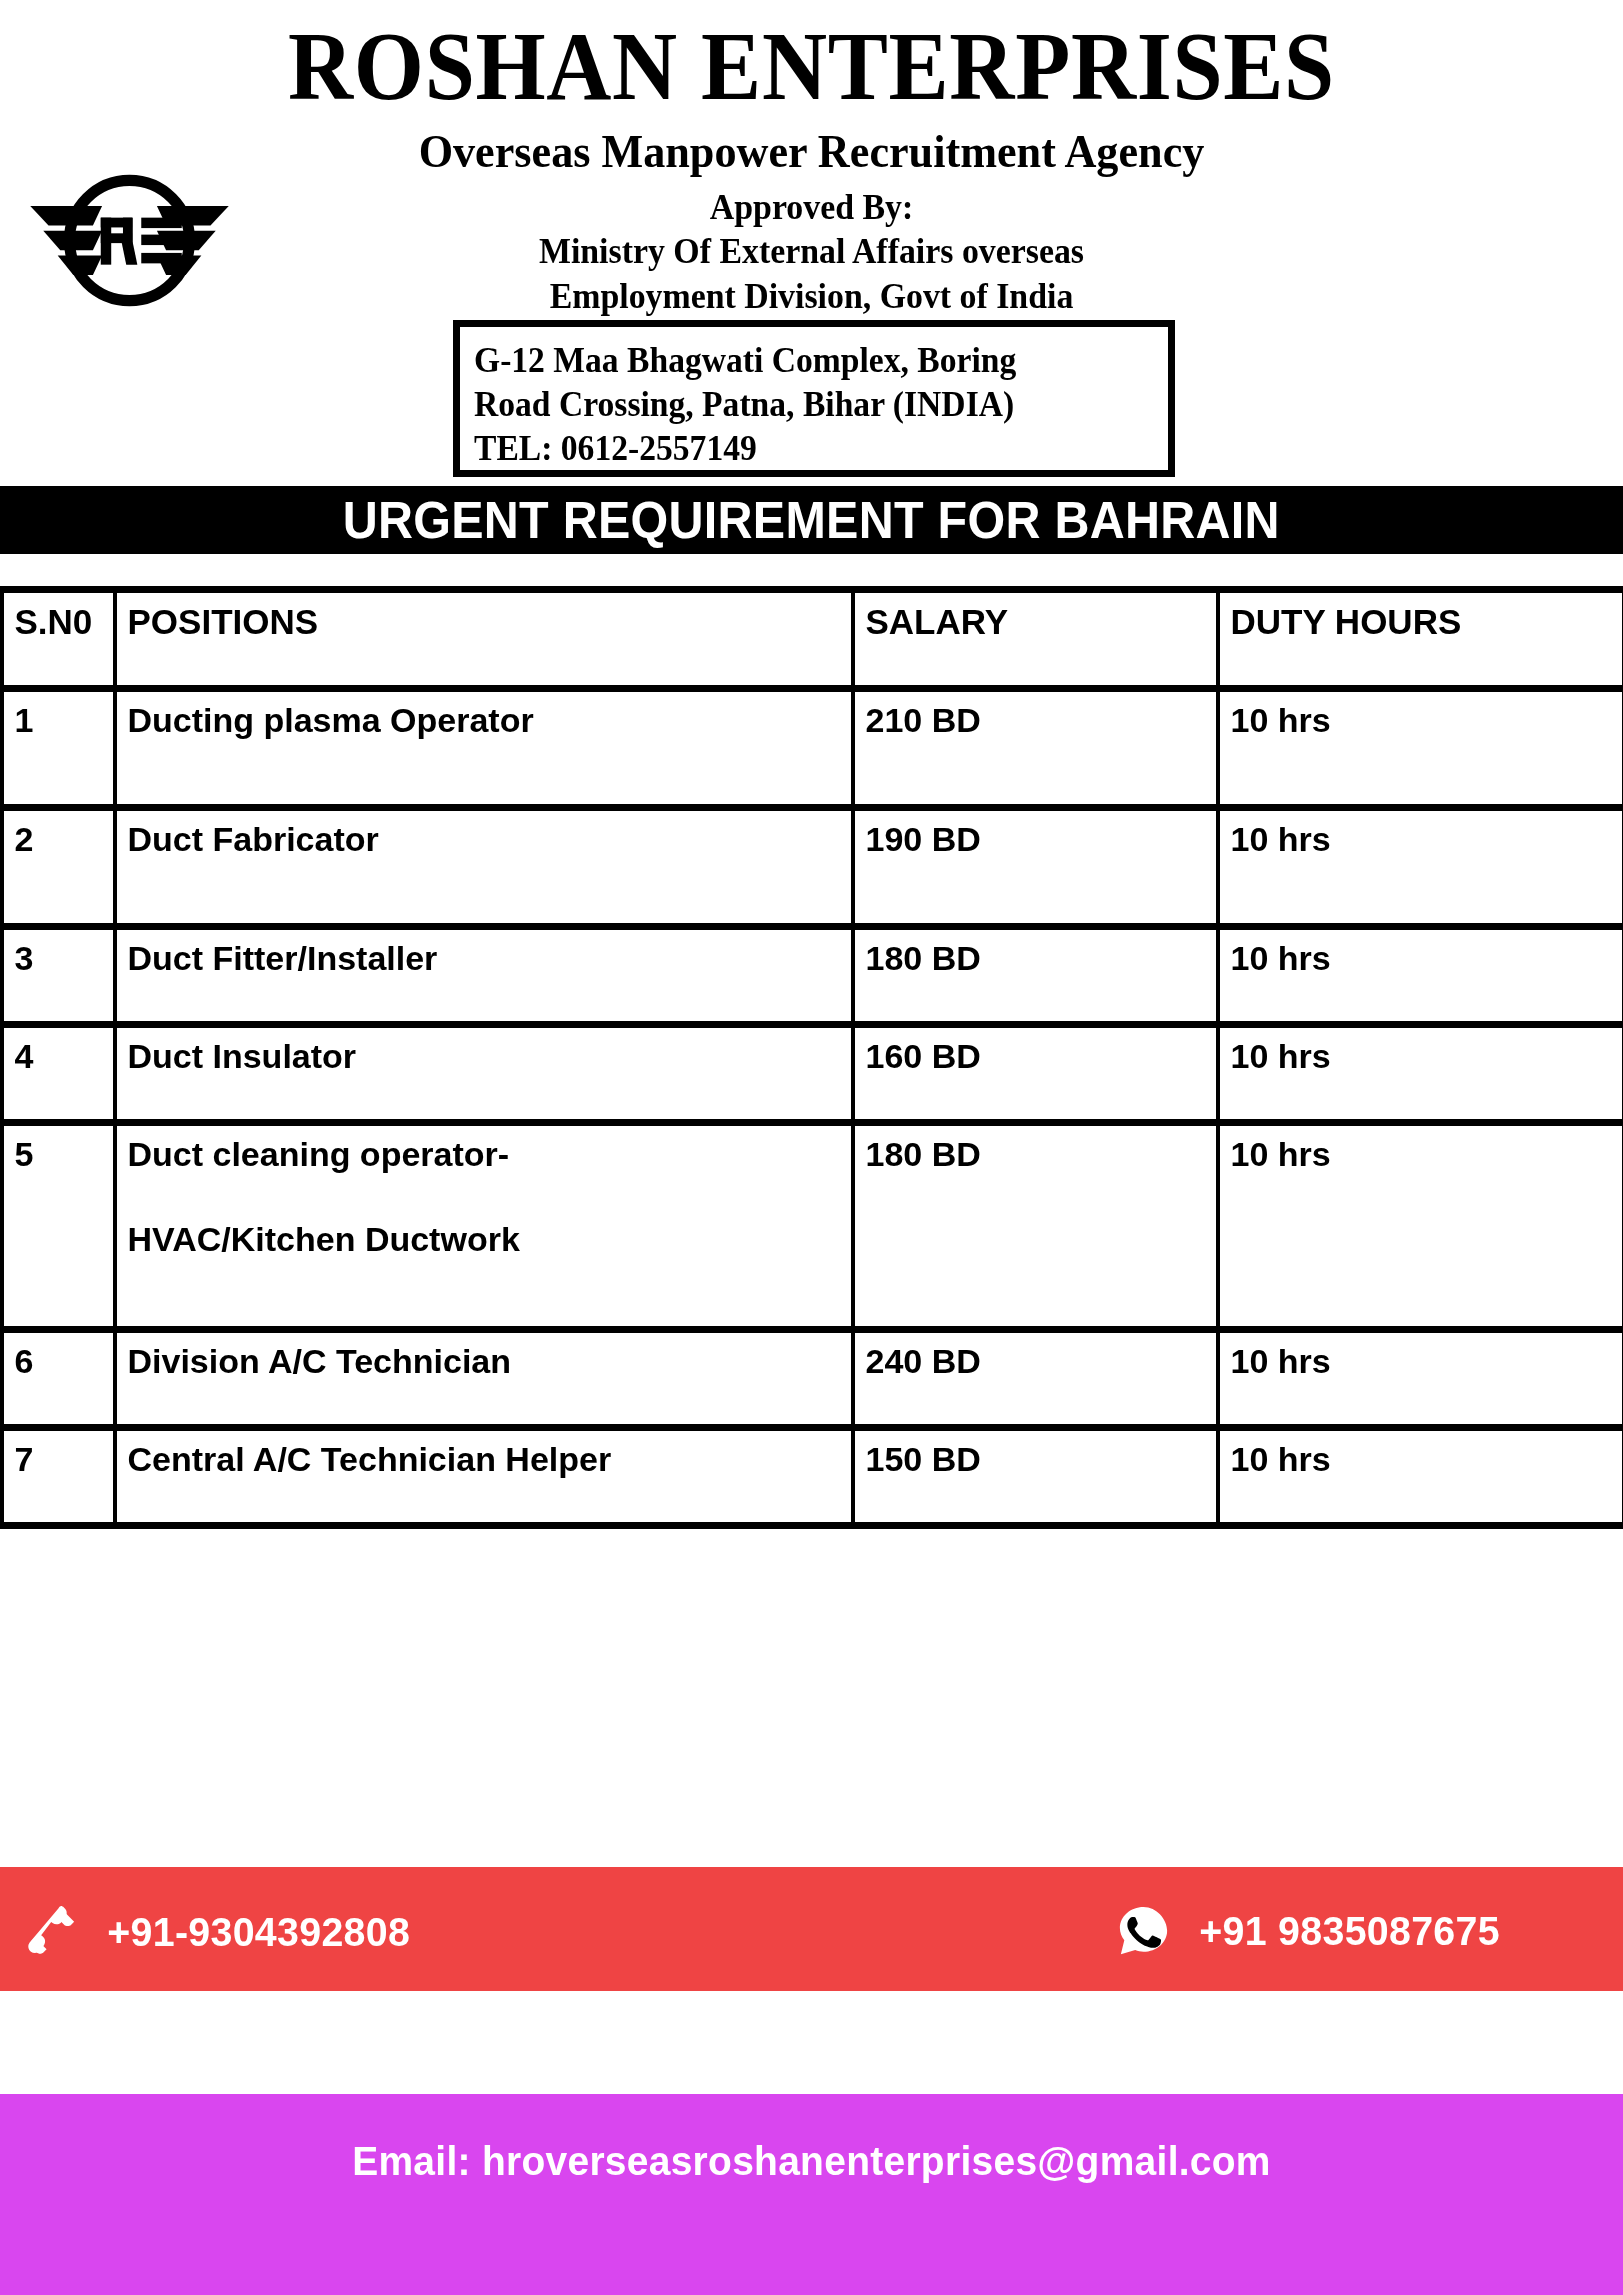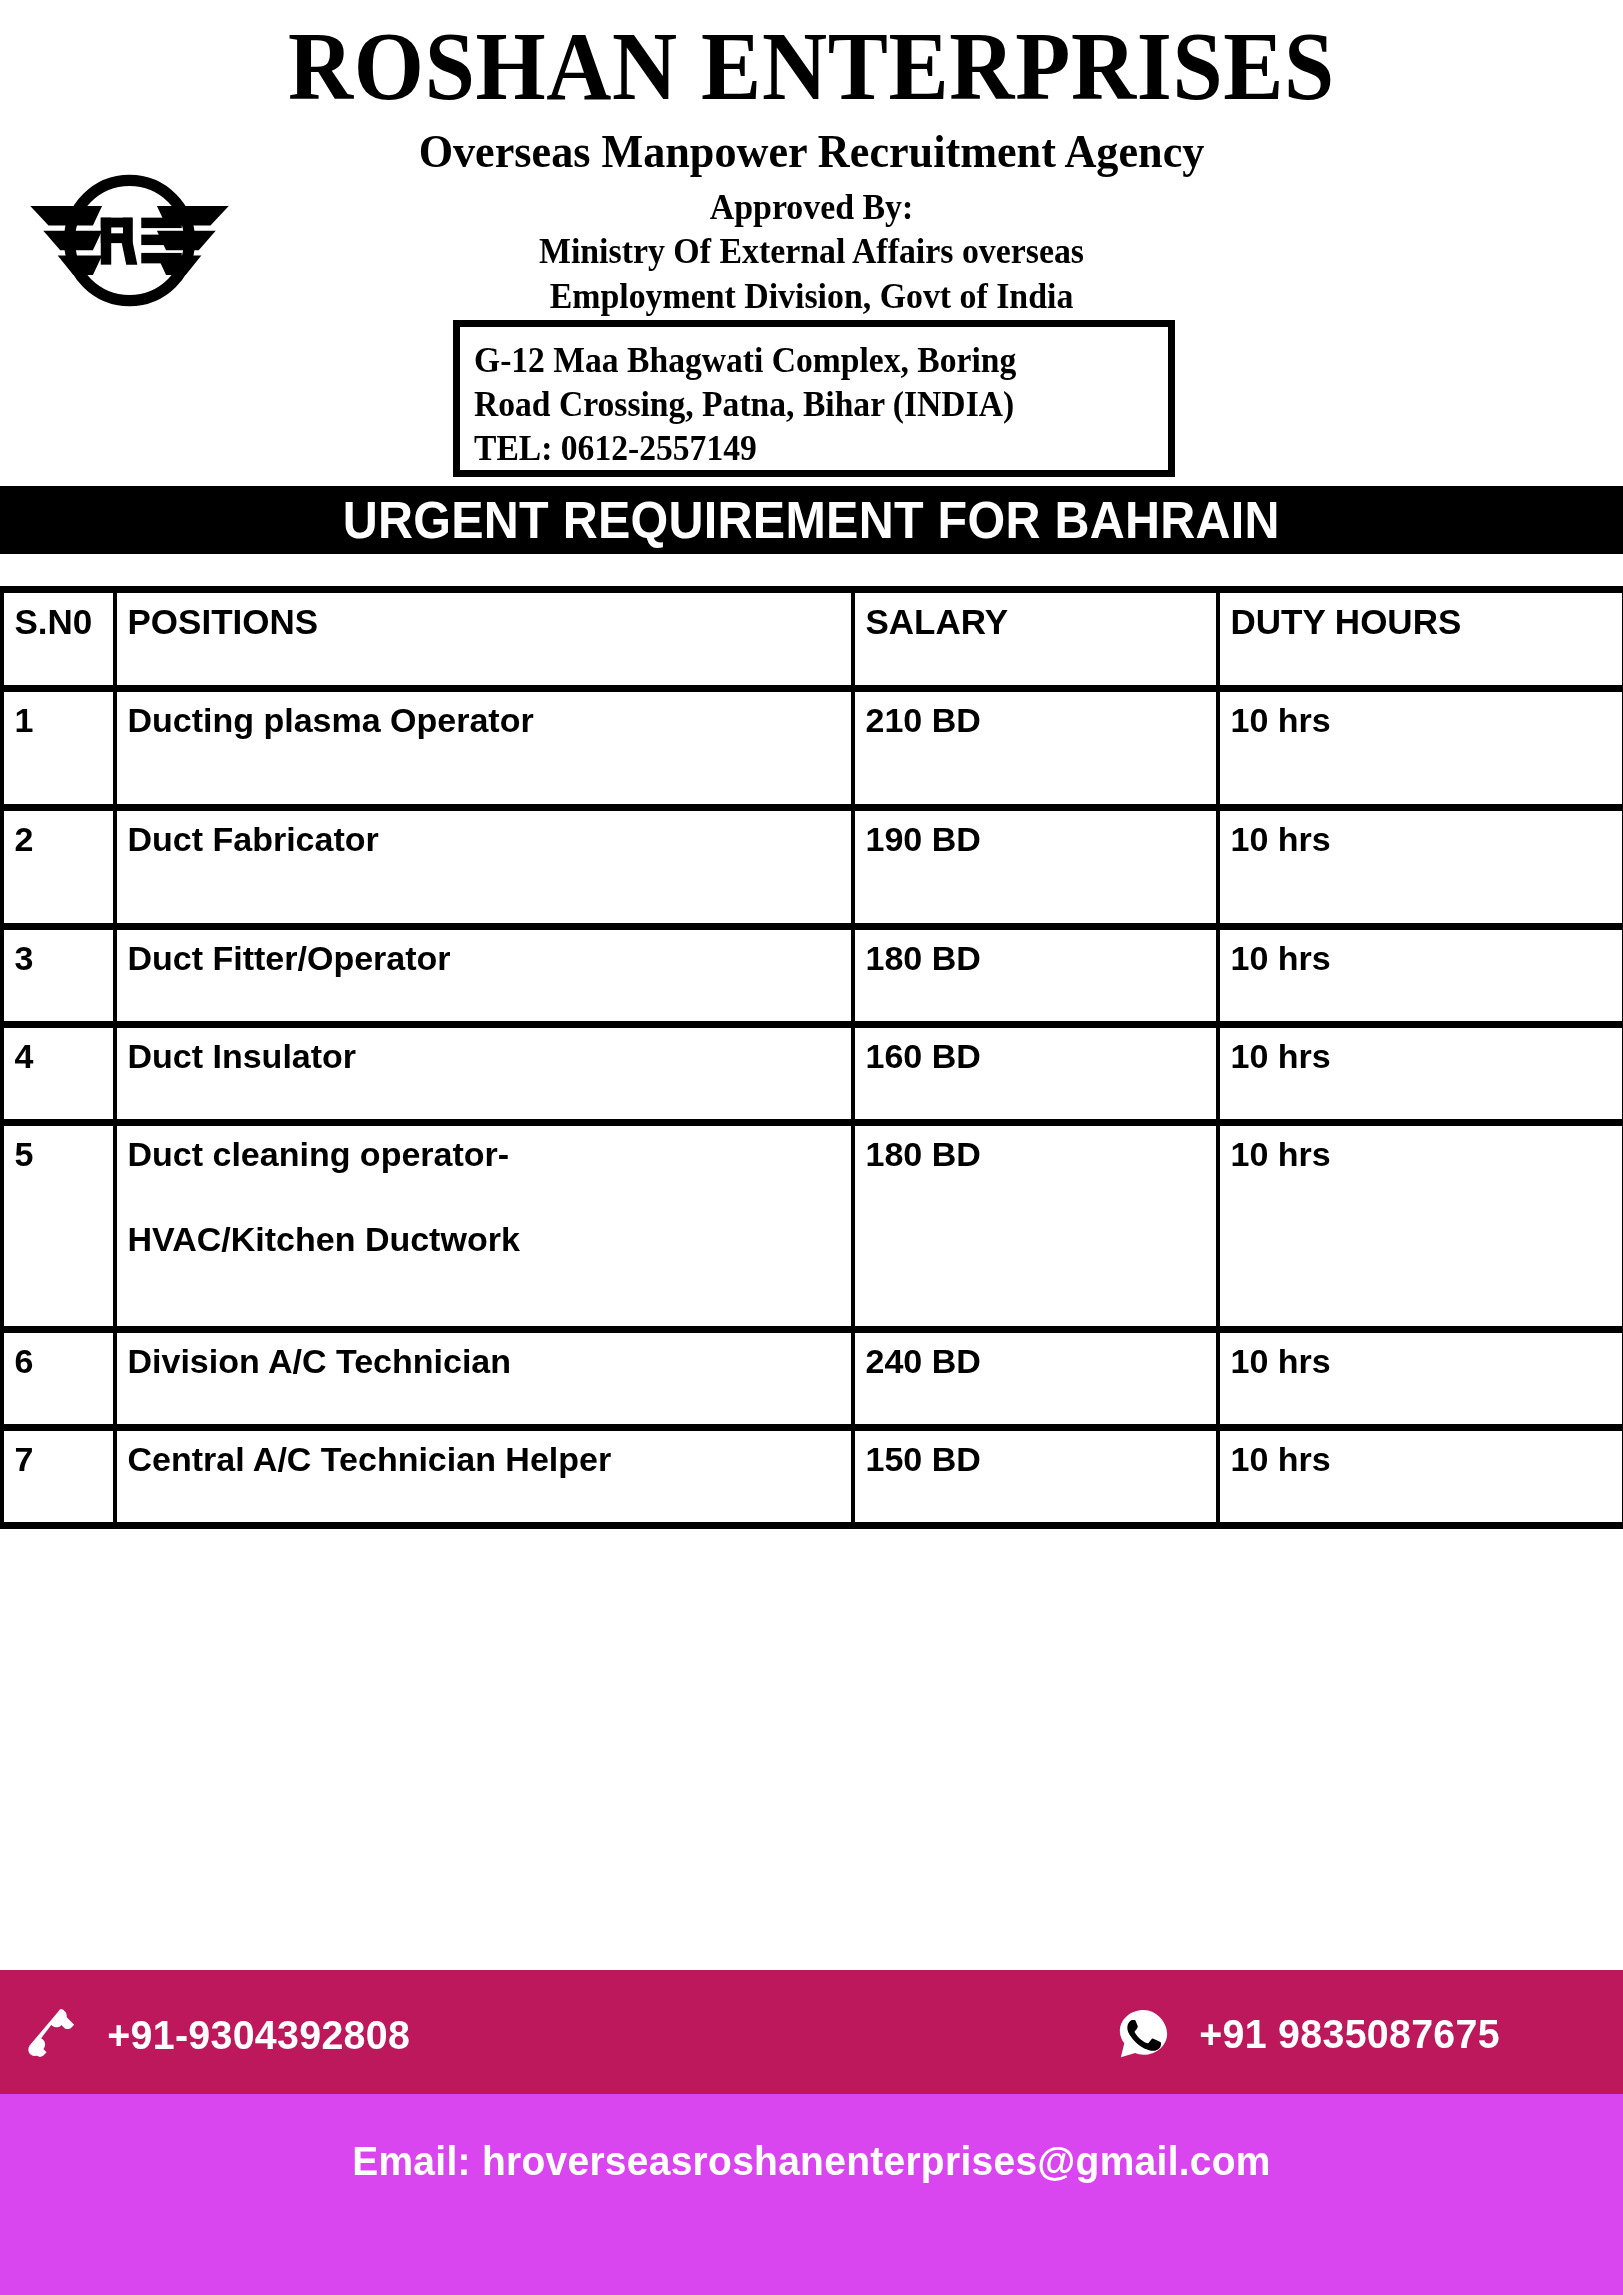--- a/index.html
+++ b/index.html
@@ -144,23 +144,23 @@
   tr.r-xtall td { height:207px; }
   tr.r-short td { height:98px; }
 
   .pos-second {
     margin-top:46px;
   }
 
   
   .footer-contact {
     position:absolute;
-    left:0; top:1970px;
+    left:0; top:1867px;
     width:1623px; height:124px;
-    background:#be185d;
+    background:#ef4444;
   }
   .footer-email {
     position:absolute;
     left:0; top:2094px;
     width:1623px; height:202px;
     background:#d946ef;
   }
   .contact-row {
     position:absolute;
     display:flex;
@@ -275,21 +275,21 @@
         <td>10 hrs</td>
       </tr>
       <tr class="r-tall">
         <td class="sno">2</td>
         <td>Duct Fabricator</td>
         <td>190 BD</td>
         <td>10 hrs</td>
       </tr>
       <tr class="r-short">
         <td class="sno">3</td>
-        <td>Duct Fitter/Operator</td>
+        <td>Duct Fitter/Installer</td>
         <td>180 BD</td>
         <td>10 hrs</td>
       </tr>
       <tr class="r-short">
         <td class="sno">4</td>
         <td>Duct Insulator</td>
         <td>160 BD</td>
         <td>10 hrs</td>
       </tr>
       <tr class="r-xtall">

